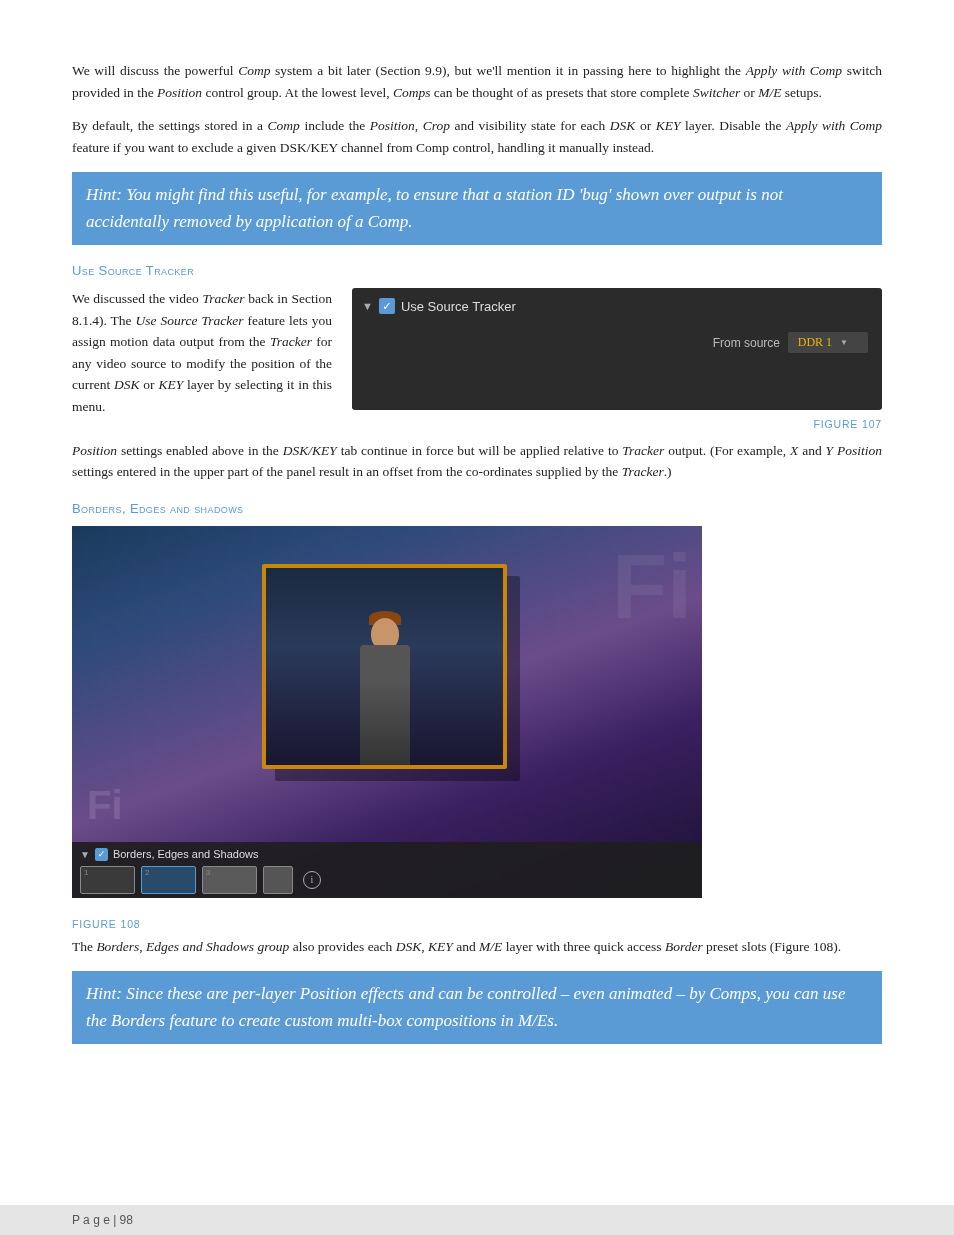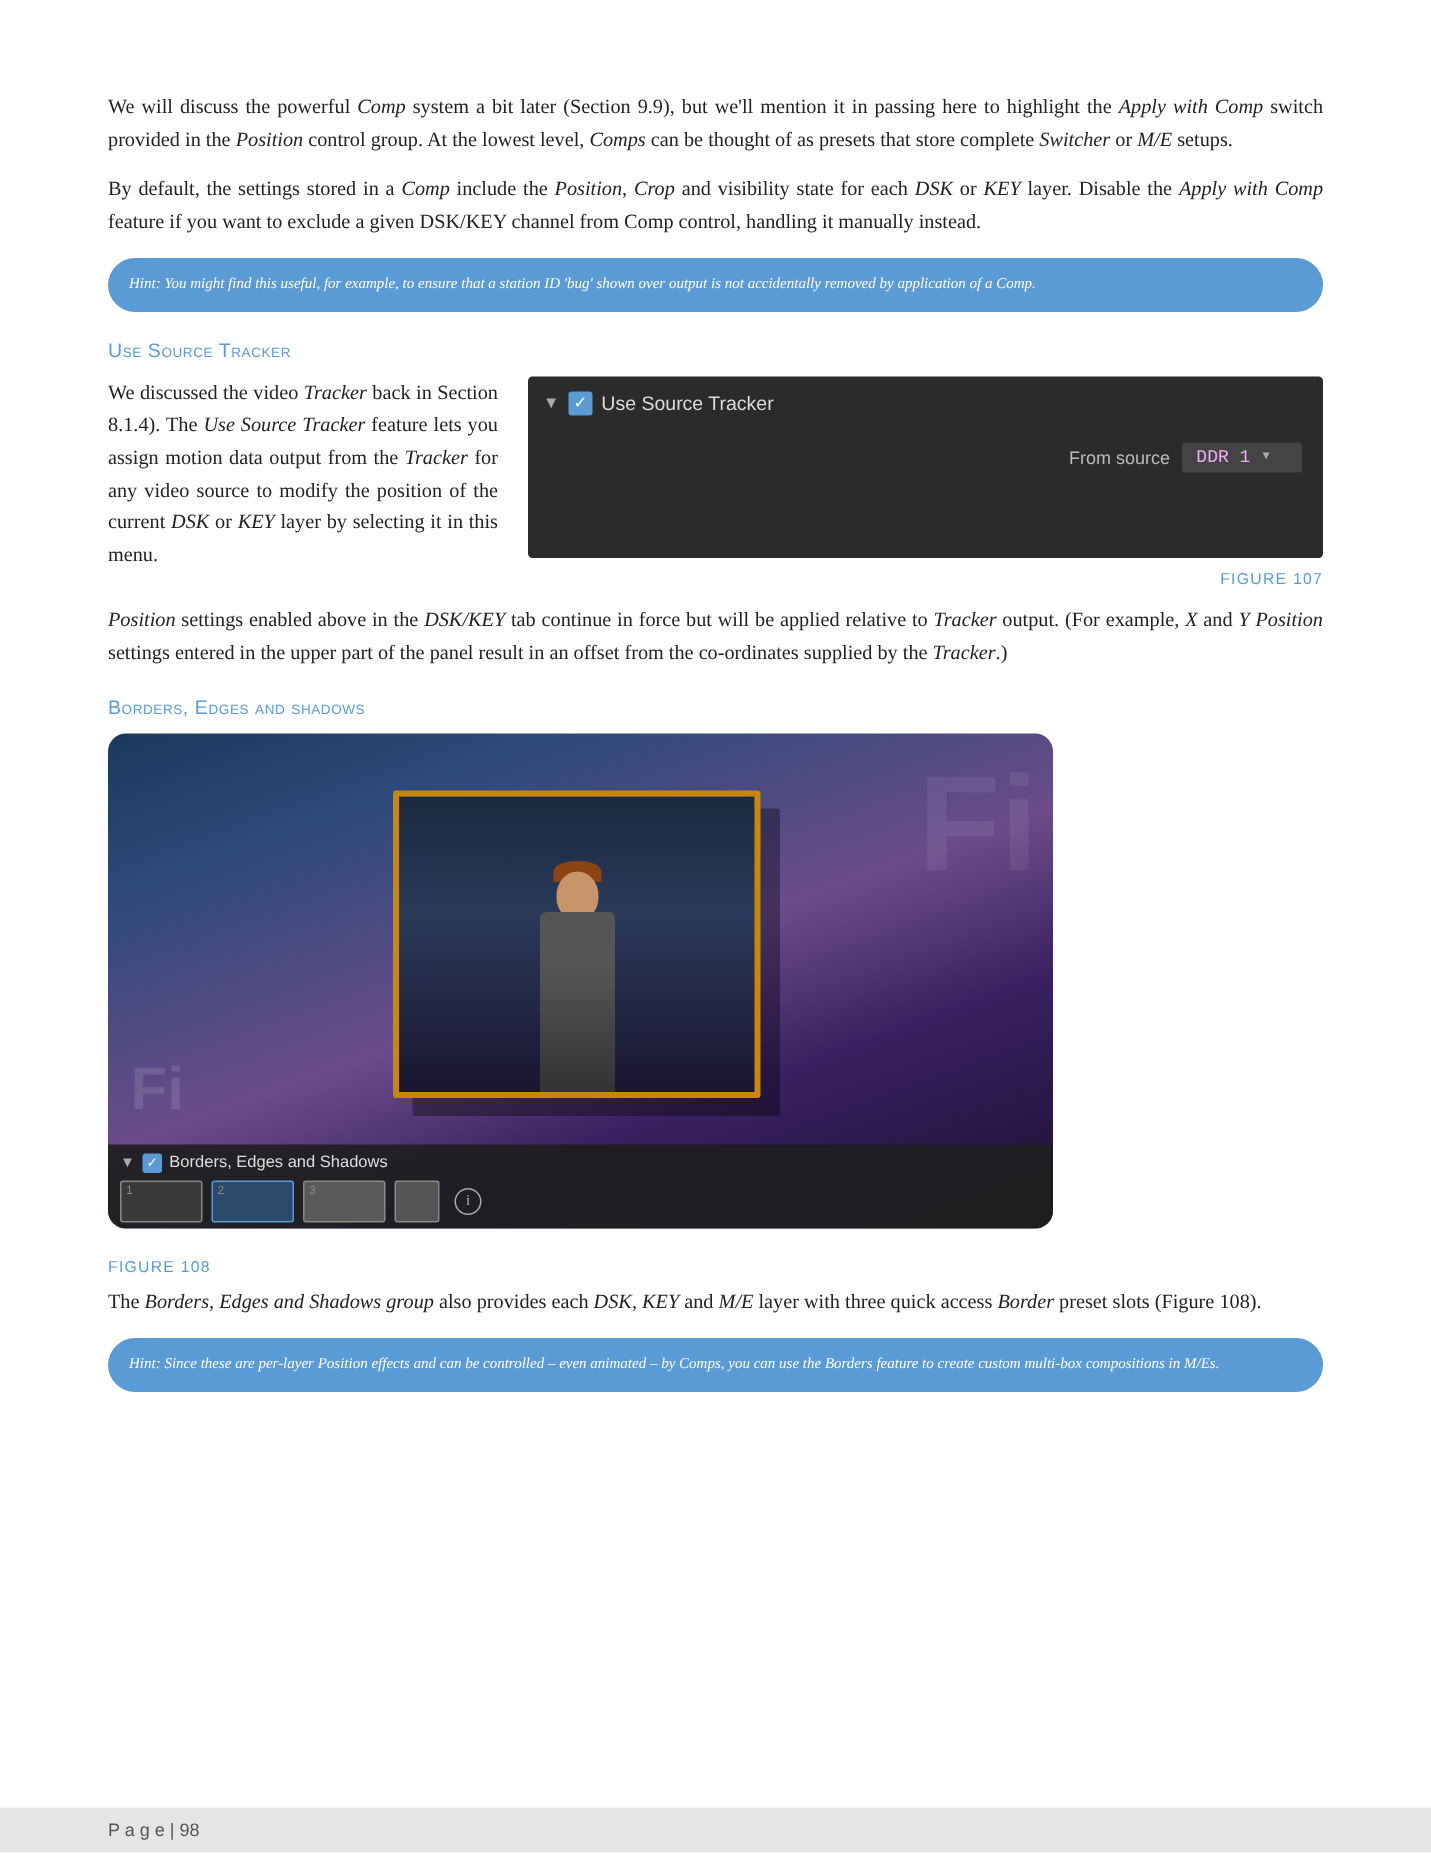--- a/index.html
+++ b/index.html
@@ -24,22 +24,21 @@
       text-align: justify;
     }
     em { font-style: italic; }
     .hint-box {
       background: #5b9bd5;
       color: #fff;
       font-style: italic;
       padding: 10px 14px;
       margin: 14px 0;
       line-height: 1.55;
-      font-size: 10px;
-      border-radius: 22px;
+      font-size: 17px;
     }
     .section-heading {
       color: #5b9bd5;
       font-variant: small-caps;
       font-size: 13px;
       font-family: Arial, sans-serif;
       font-weight: normal;
       letter-spacing: 0.03em;
       margin: 18px 0 10px 0;
     }
@@ -94,30 +93,30 @@
       justify-content: flex-end;
       gap: 8px;
     }
     .tracker-source-label {
       color: #bbb;
       font-size: 12px;
       font-family: Arial, sans-serif;
     }
     .tracker-dropdown {
       background: #444;
-      color: #f0abfc;
+      color: #eab308;
       font-size: 12px;
-      font-family: Liberation Mono, monospace;
+      font-family: Liberation Serif, serif;
       padding: 3px 20px 3px 8px;
       border-radius: 2px;
       position: relative;
       min-width: 80px;
       display: flex;
       align-items: center;
-      justify-content: center;
+      justify-content: flex-end;
     }
     .tracker-dropdown::after {
       content: '▼';
       font-size: 8px;
       color: #aaa;
       margin-left: 8px;
     }
     .figure-label {
       font-size: 10.5px;
       color: #5b9bd5;
@@ -132,23 +131,23 @@
     .figure-label-left {
       margin-top: 20px;
       margin-bottom: 6px;
     }
     .screenshot-container {
       width: 100%;
       margin: 10px 0 8px 0;
     }
     .screenshot-img {
       width: 630px;
-      height: 330px;
+      height: 372px;
       background: linear-gradient(160deg, #1a3a5c 0%, #2d4a7a 20%, #6b4c8a 50%, #3a2060 70%, #1a1030 100%);
-      border-radius: 12px;
+      border-radius: 0;
       position: relative;
       overflow: hidden;
     }
     
     .gold-border-rect {
       position: absolute;
       top: 38px;
       left: 190px;
       width: 245px;
       height: 205px;

